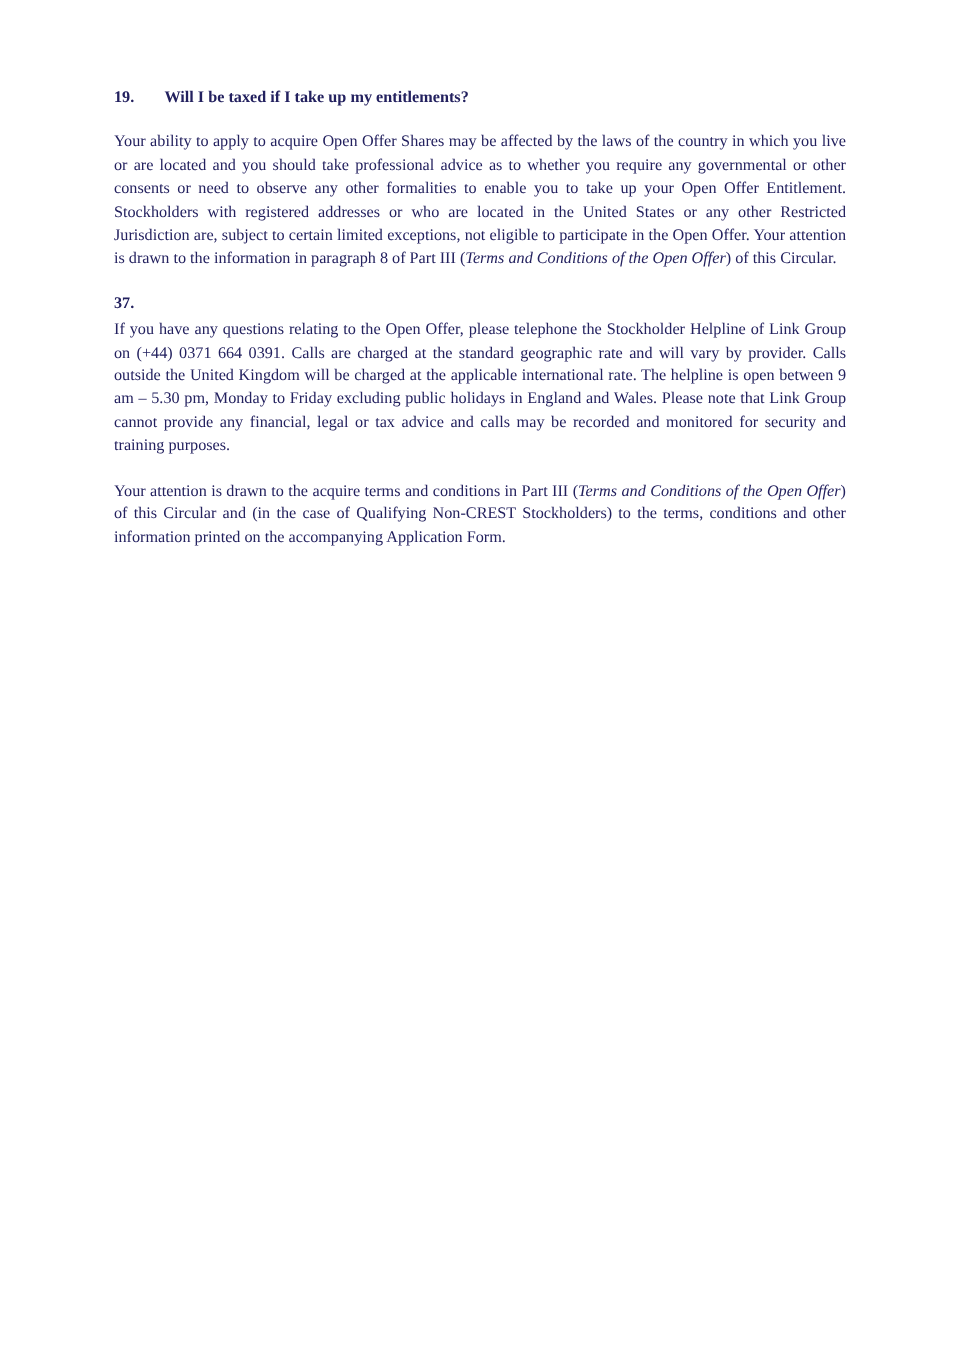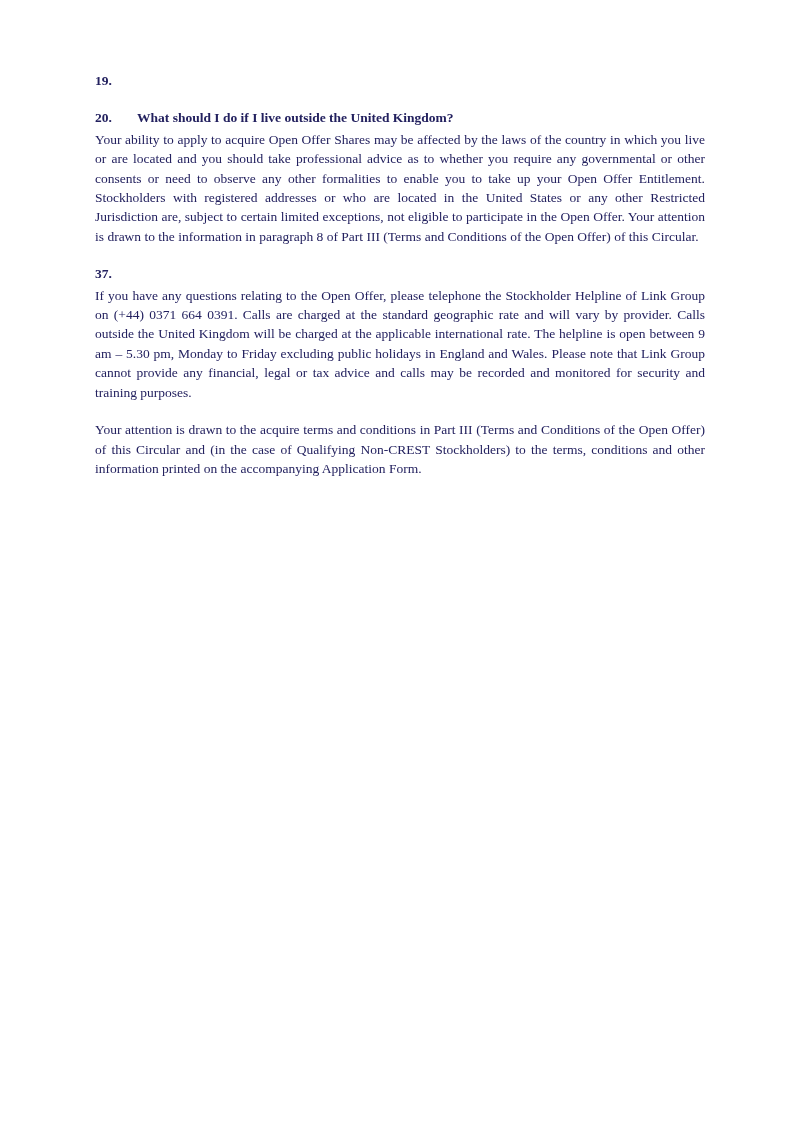--- a/index.html
+++ b/index.html
@@ -33,47 +33,44 @@
     width: 42px;
   }
   .para {
     text-align: justify;
     font-size: 13.5px;
     line-height: 19.4px;
     margin-top: 2px;
     margin-bottom: 18px;
   }
   .doc-section .para:last-child { margin-bottom: 0; }
-  .para .it { }
+  .para .it { font-style: italic; }
   .page-number {
     position: absolute;
     bottom: 52px;
     left: 0;
     width: 100%;
     text-align: center;
     font-size: 13px;
   }
 </style>
 </head>
 <body>
 
 <div class="page" style="background: rgb(255, 255, 255); color: rgb(35, 33, 95);">
   <div class="content">
 
     <div class="doc-section">
       <div class="heading">
         <span class="num">19.</span>
+        <span class="htext">Will I be taxed if I take up my entitlements?</span>
       </div>
     </div>
 
     <div class="doc-section">
-      <div class="heading">
-        <span class="num">20.</span>
-        <span class="htext">What should I do if I live outside the United Kingdom?</span>
-      </div>
       <p class="para"><span>Your ability to apply to acquire Open Offer Shares may be affected by the laws of the country in which you live or are located and you should take professional advice as to whether you require any governmental or other consents or need to observe any other formalities to enable you to take up your Open Offer Entitlement. Stockholders with registered addresses or who are located in the United States or any other Restricted Jurisdiction are, subject to certain limited exceptions, not eligible to participate in the Open Offer. Your attention is drawn to the information in paragraph 8 of Part III (</span><span class="it">Terms and Conditions of the Open Offer</span><span>) of this Circular.</span></p>
     </div>
 
     <div class="doc-section">
       <div class="heading">
         <span class="num">37.</span>
       </div>
       <p class="para"><span>If you have any questions relating to the Open Offer, please telephone the Stockholder Helpline of Link Group on (+44) 0371 664 0391. Calls are charged at the standard geographic rate and will vary by provider. Calls outside the United Kingdom will be charged at the applicable international rate. The helpline is open between 9 am – 5.30 pm, Monday to Friday excluding public holidays in England and Wales. Please note that Link Group cannot provide any financial, legal or tax advice and calls may be recorded and monitored for security and training purposes.</span></p>
       <p class="para"><span>Your attention is drawn to the acquire terms and conditions in Part III (</span><span class="it">Terms and Conditions of the Open Offer</span><span>) of this Circular and (in the case of Qualifying Non-CREST Stockholders) to the terms, conditions and other information printed on the accompanying Application Form.</span></p>
     </div>

